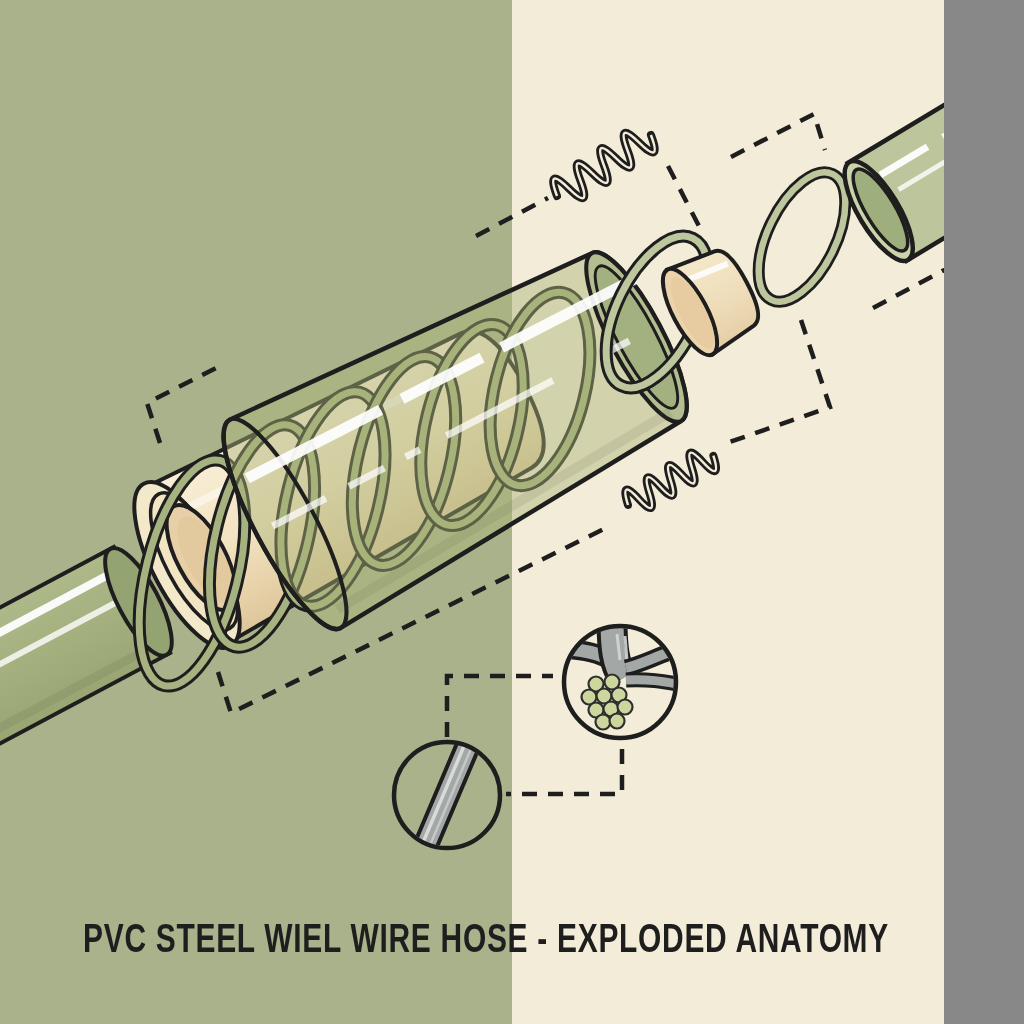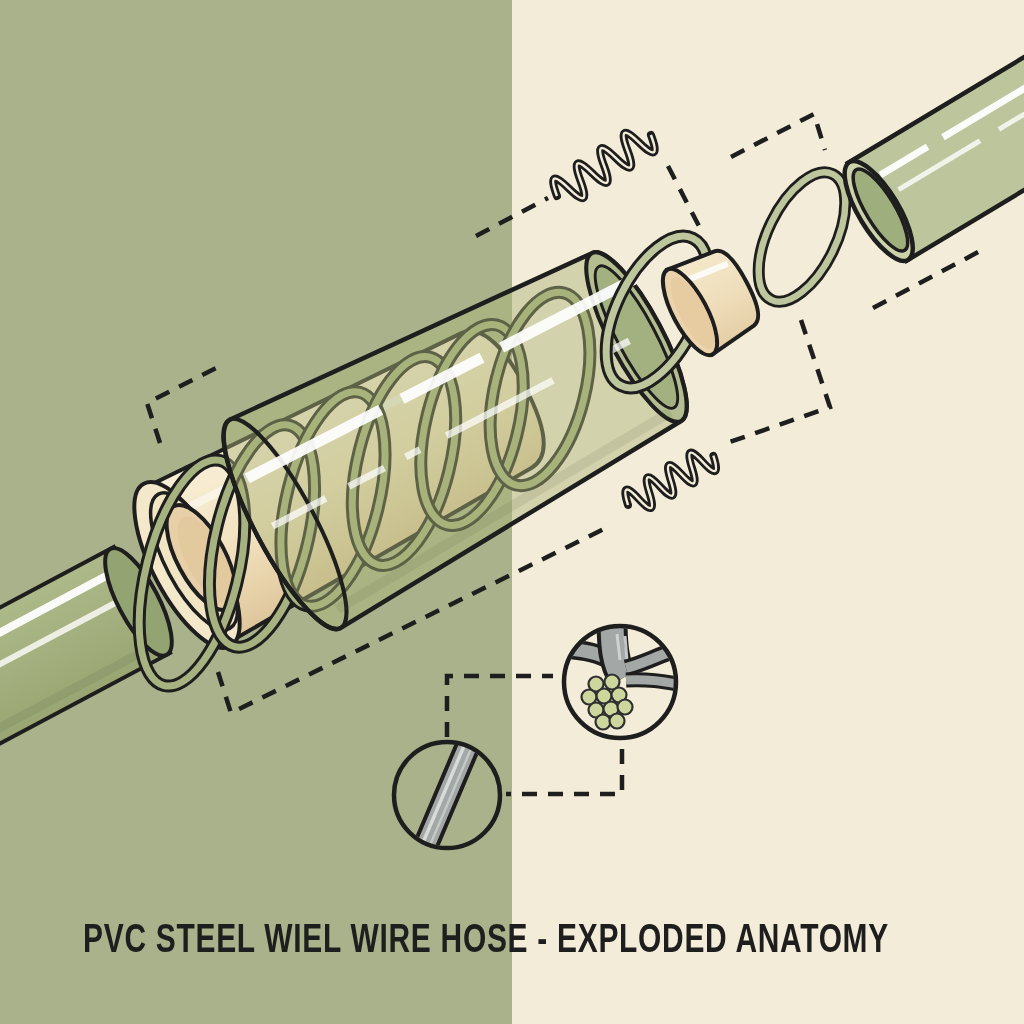--- a/index.html
+++ b/index.html
@@ -1,21 +1,21 @@
 <!DOCTYPE html>
 <html style="--ink: #1e1e1e; --bg-left: #a9b28b; --bg-right: #f3ecd8; --hose-green: #a4b07e; --hose-green-dark: #93a371; --tube-segment-green: #bcc59b; --coil-green: #a6b27f; --ring-green: #bdc69c; --outer-tube-tint: rgba(170,180,120,0.45); --pvc-core-cream: #f2e5c3; --pvc-bore-tan: #e7cfa7; --wire-gray: #a3a8a7; --wire-highlight: #d7dbd9; --bundle-green: #ccd69d; --highlight-white: #ffffff;"><head>
 <meta charset="utf-8">
 <style>
   :root{
     --ink:#1e1e1e;
     --bg-left:#a9b28b;
     --bg-right:#f3ecd8;
   }
   html,body{margin:0;padding:0;background:#888;}
-  #stage{position:relative;width:1024px;height:1024px;overflow:hidden;
+  #stage{position:relative;width:944px;height:1024px;overflow:hidden;
          font-family:"Liberation Sans", sans-serif;}
   svg{display:block}
   .f-bgl{fill:var(--bg-left)}
   .f-bgr{fill:var(--bg-right)}
   .s-ink{stroke:var(--ink)}
   .dash{stroke:var(--ink);stroke-width:4.5;fill:none;stroke-dasharray:15 11;stroke-linecap:butt}
   .title-text{fill:var(--ink);font-family:"Liberation Sans", sans-serif;
               font-weight:bold;font-size:41px;letter-spacing:1px}
 </style>
 </head>

